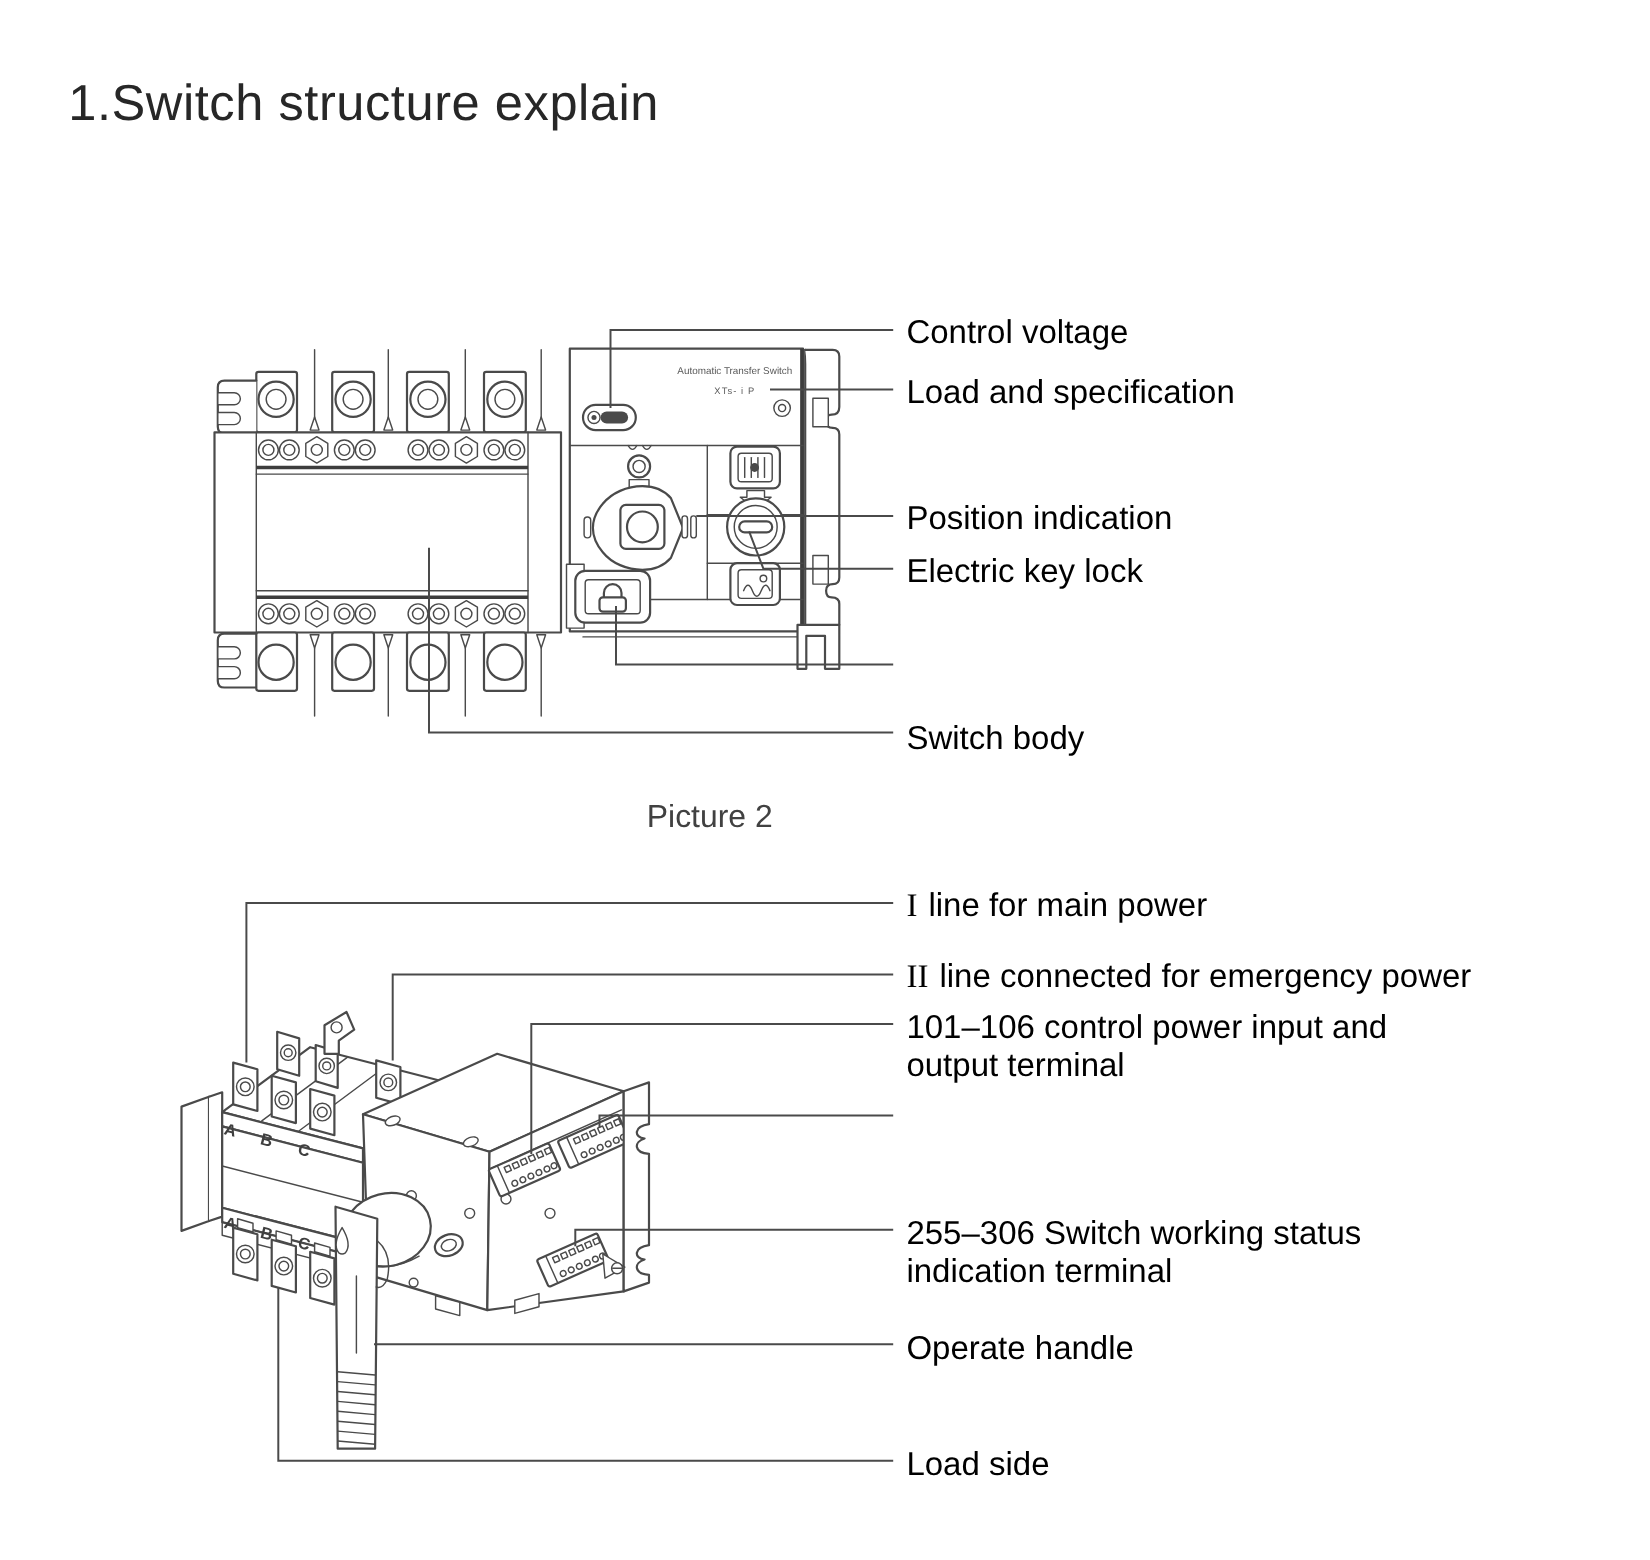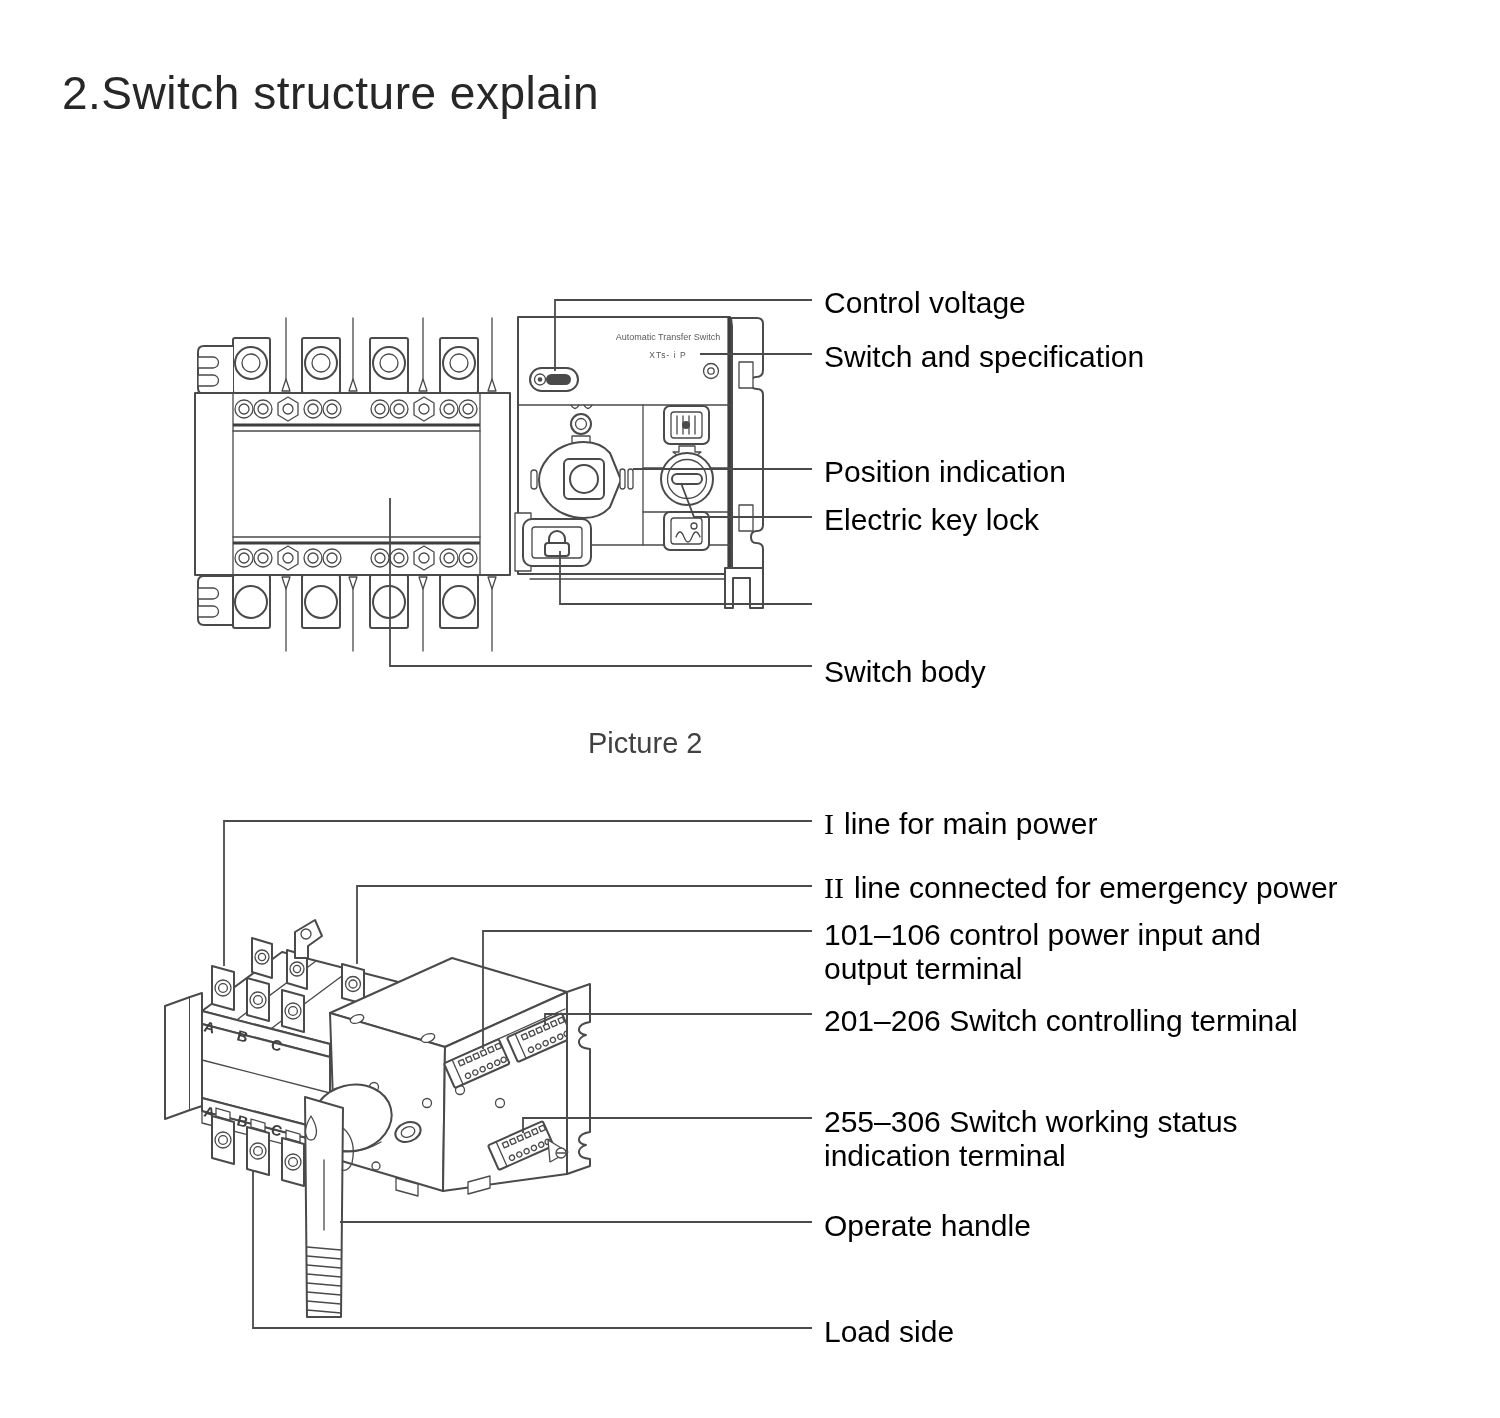--- a/index.html
+++ b/index.html
@@ -38,21 +38,21 @@
   .fd{fill:#4a4a4a;}
   .ldr{fill:none;stroke:#4a4a4a;stroke-width:1.8;stroke-linejoin:miter;stroke-linecap:butt;}
   text.tiny{font-family:"Liberation Sans","DejaVu Sans",sans-serif;fill:#5a5a5a;}
   text.pole{font-family:"Liberation Sans","DejaVu Sans",sans-serif;font-weight:bold;fill:#3f3f3f;font-size:15px;}
 </style>
 </head>
 <body>
 
 <div class="canvas">
 
-  <div class="page-title">2.Switch structure explain</div>
+  <div class="page-title">1.Switch structure explain</div>
 
   <svg class="art" width="1500" height="1418" viewBox="0 0 1500 1418">
 
     <g>
 
       <g>
 
         <g>
           <line class="ln1" x1="286" y1="318" x2="286" y2="380"></line>
           <path class="ln1 fw" d="M282,391 L286,379 L290,391 Z"></path>
@@ -426,28 +426,27 @@
         <path class="ldr" d="M483,1049 V931 H812"></path>
         <path class="ldr" d="M545,1025 V1014 H812"></path>
         <path class="ldr" d="M523,1133 V1118 H812"></path>
         <path class="ldr" d="M340,1222 H812"></path>
         <path class="ldr" d="M253,1171 V1328 H812"></path>
       </g>
     </g>
   </svg>
 
   <div class="lbl" style="top:286px">Control voltage</div>
-  <div class="lbl" style="top:340px">Switch and specification</div>
+  <div class="lbl" style="top:340px">Load and specification</div>
   <div class="lbl" style="top:455px">Position indication</div>
   <div class="lbl" style="top:503px">Electric key lock</div>
   <div class="lbl" style="top:655px">Switch body</div>
 
   <div class="caption">Picture 2</div>
 
   <div class="lbl" style="top:871px"><span class="serifnum">II</span><span>line connected for emergency power</span></div>
   <div class="lbl" style="top:807px"><span class="serifnum">I</span><span>line for main power</span></div>
   <div class="lbl wrap" style="top:918px;width:478px">101–106 control power input and output terminal</div>
-  <div class="lbl" style="top:1004px">201–206 Switch controlling terminal</div>
   <div class="lbl wrap" style="top:1105px;width:452px">255–306 Switch working status indication terminal</div>
   <div class="lbl" style="top:1209px">Operate handle</div>
   <div class="lbl" style="top:1315px">Load side</div>
 
 </div>
 
 </body></html>

